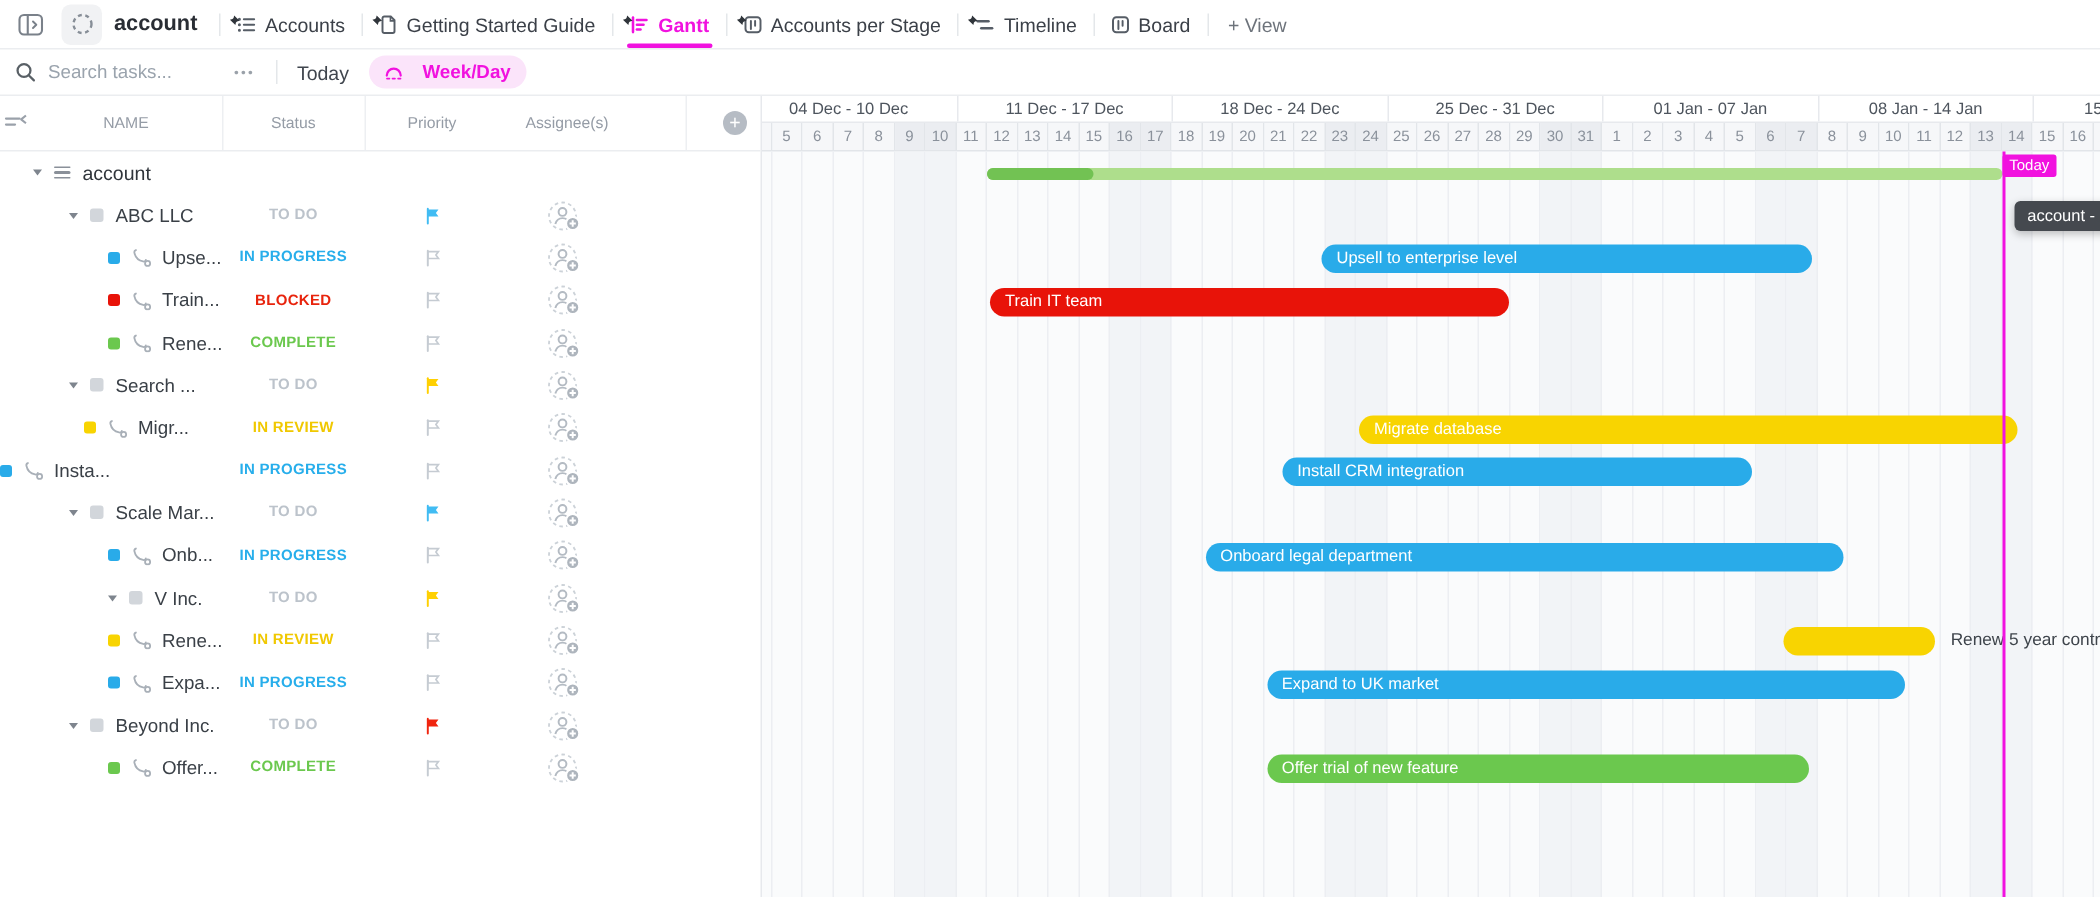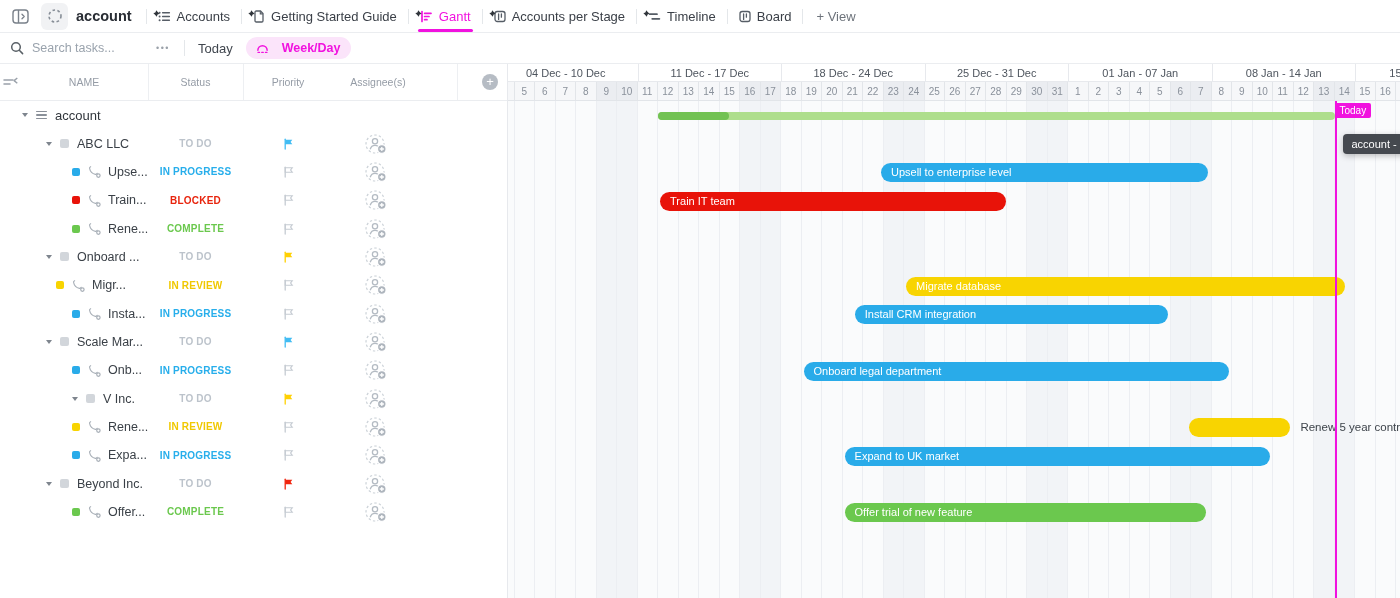--- a/index.html
+++ b/index.html
@@ -12,21 +12,21 @@
   .icon-btn { display:flex; align-items:center; justify-content:center; padding:0 6px; height:100%; cursor:pointer; }
   .space-chip { width:27px; height:27px; border-radius:6px; background:#F1F2F4; display:flex;
     align-items:center; justify-content:center; margin:0 8px 0 6px; }
   .doc-title { font-size:14.5px; font-weight:700; color:#292D34; margin-right:14px; }
   .tabs { display:flex; align-items:center; height:100%; }
   .tab-div { width:1px; height:15px; background:#E4E7EA; }
   .tab { display:flex; align-items:center; gap:6px; padding:0 11px; height:100%; position:relative;
     font-size:13px; color:#3B4048; cursor:pointer; white-space:nowrap; }
   .tab .ticon { position:relative; display:flex; align-items:center; }
   .tab .pin { position:absolute; top:-5px; left:-5px; }
-  .tab.active { color:var(--accent); font-weight:400; }
+  .tab.active { color:var(--accent); font-weight:700; }
   .tab.active .underline { position:absolute; left:9px; right:9px; bottom:0; height:3px;
     border-radius:2px; background:var(--accent); }
   .tab.addview { color:#6D737B; }
 
   
   .toolbar { height:31px; display:flex; align-items:center; border-bottom:1px solid #EBEDF0;
     padding-left:10px; background:#fff; }
   .search-wrap { display:flex; align-items:center; gap:8px; }
   .search-input { border:none; outline:none; font-size:12.5px; color:#3B4048; width:118px;
     font-family:inherit; background:transparent; }
@@ -345,21 +345,21 @@
               <circle cx="10" cy="8.3" r="2.6" fill="none" stroke="#B4BBC3" stroke-width="1.3"></circle>
               <path d="M5.2 16.3c.8-2.7 2.6-3.9 4.8-3.9s4 1.2 4.8 3.9" fill="none" stroke="#B4BBC3" stroke-width="1.3"></path>
               <circle cx="16.8" cy="16" r="4.4" fill="#AEB5BD" stroke="#fff" stroke-width="1.4"></circle>
               <path d="M16.8 13.9v4.2M14.7 16h4.2" stroke="#fff" stroke-width="1.3"></path>
             </svg>
           </span>
         </div>
         <div class="row group" style="padding-left: 46px;">
           <span class="caret"></span>
           <span class="gsq"></span>
-          <span class="rname">Onboard ...</span>
+          <span class="rname">Search ...</span>
           <span class="cell-status" style="color: rgb(188, 195, 203);">TO DO</span>
           <span class="cell-flag">
             <svg width="11" height="12" viewBox="0 0 11 12">
               <path d="M2.2 1.2V11" stroke="#FFD002" stroke-width="1.3" stroke-linecap="round"></path>
               <path d="M2.2 1.7H9.3L7.6 4 9.3 6.3H2.2Z" fill="#FFD002"></path>
             </svg>
           </span>
           <span class="cell-assignee">
             <svg width="24" height="22" viewBox="0 0 24 22">
               <circle cx="10" cy="11" r="9" fill="none" stroke="#CCD2D8" stroke-width="1.2" stroke-dasharray="2.4 2.2"></circle>
@@ -389,21 +389,21 @@
           <span class="cell-assignee">
             <svg width="24" height="22" viewBox="0 0 24 22">
               <circle cx="10" cy="11" r="9" fill="none" stroke="#CCD2D8" stroke-width="1.2" stroke-dasharray="2.4 2.2"></circle>
               <circle cx="10" cy="8.3" r="2.6" fill="none" stroke="#B4BBC3" stroke-width="1.3"></circle>
               <path d="M5.2 16.3c.8-2.7 2.6-3.9 4.8-3.9s4 1.2 4.8 3.9" fill="none" stroke="#B4BBC3" stroke-width="1.3"></path>
               <circle cx="16.8" cy="16" r="4.4" fill="#AEB5BD" stroke="#fff" stroke-width="1.4"></circle>
               <path d="M16.8 13.9v4.2M14.7 16h4.2" stroke="#fff" stroke-width="1.3"></path>
             </svg>
           </span>
         </div>
-        <div class="row task" style="padding-left: 72px;">
+        <div class="row task" style="">
           <span class="blt" style="background: rgb(41, 171, 233);"></span>
           <span class="ticon-phone">
             <svg width="13" height="13" viewBox="0 0 13 13">
               <path d="M2.6 1.7C1.8 2 1.4 2.7 1.6 3.5 2.2 6.5 4.4 8.7 7.4 9.3 8.2 9.5 8.9 9.1 9.2 8.3" fill="none" stroke="#A9B0B8" stroke-width="1.2" stroke-linecap="round"></path>
               <circle cx="10.4" cy="10.6" r="1.7" fill="none" stroke="#A9B0B8" stroke-width="1.2"></circle>
             </svg>
           </span>
           <span class="rname">Insta...</span>
           <span class="cell-status" style="color: rgb(39, 174, 235);">IN PROGRESS</span>
           <span class="cell-flag">

